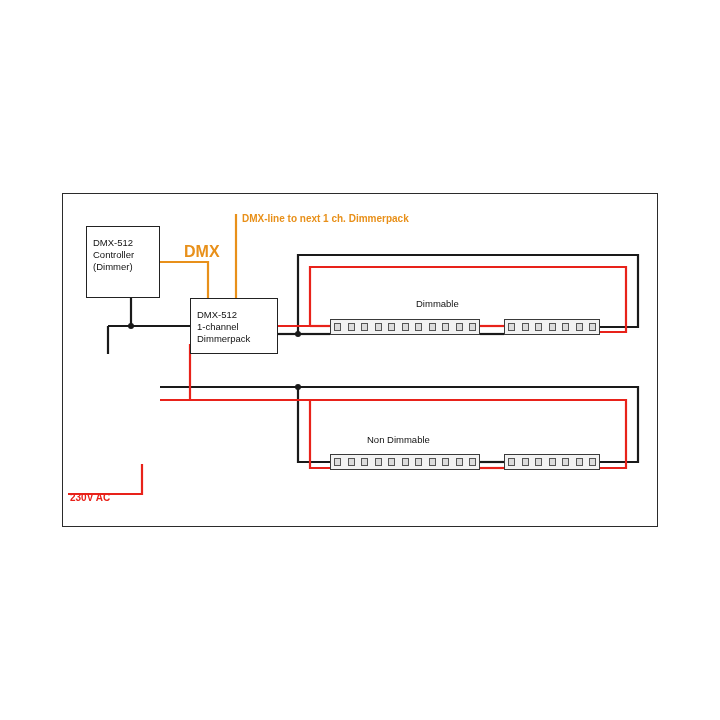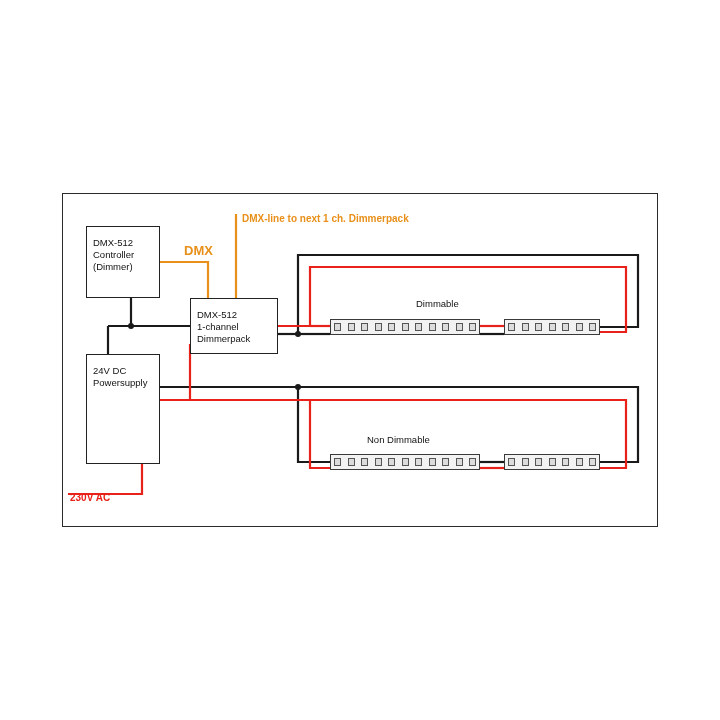--- a/index.html
+++ b/index.html
@@ -53,21 +53,21 @@
 
   .label {
     position: absolute;
     font-size: 9.5px;
     color: #111111;
     white-space: nowrap;
   }
   .label-orange { color: #E8901A; font-weight: bold; }
   .label-red { color: #E8221A; font-weight: bold; }
   #lbl-dmxline { left: 242px; top: 201px; font-size: 10px; margin-top: 12px; }
-  #lbl-dmx     { left: 184px; top: 243px; font-size: 13px; }
+  #lbl-dmx     { left: 184px; top: 243px; font-size: 16px; }
   #lbl-230v    { left: 70px;  top: 492px; font-size: 10px; }
   #lbl-dimmable    { left: 392px; top: 298px; margin-left: 24px; }
   #lbl-nondimmable { left: 367px; top: 434px; }
 
   
   .strip {
     position: absolute;
     height: 16px;
     background: #f2f2f2;
     border: 1px solid #3a3a3a;
@@ -153,22 +153,20 @@
   </svg>
 
   <div class="box" id="box-controller">DMX-512
 Controller
 (Dimmer)</div>
 
   <div class="box" id="box-dimmerpack">DMX-512
 1-channel
 Dimmerpack</div>
 
-  <div class="box" id="box-powersupply">24V DC
-Powersupply</div>
 
   <div class="label label-orange" id="lbl-dmxline">DMX-line to next 1 ch. Dimmerpack</div>
 
   <div class="label label-orange" id="lbl-dmx">DMX</div>
 
   <div class="label label-red" id="lbl-230v">230V AC</div>
 
   <div class="label" id="lbl-dimmable">Dimmable</div>
 
   <div class="label" id="lbl-nondimmable">Non Dimmable</div>

